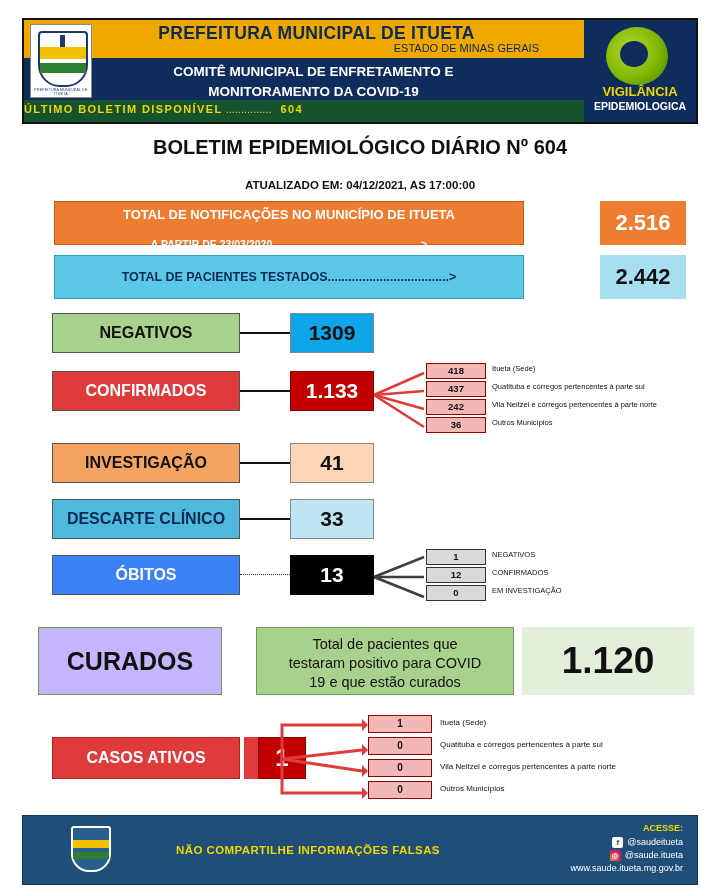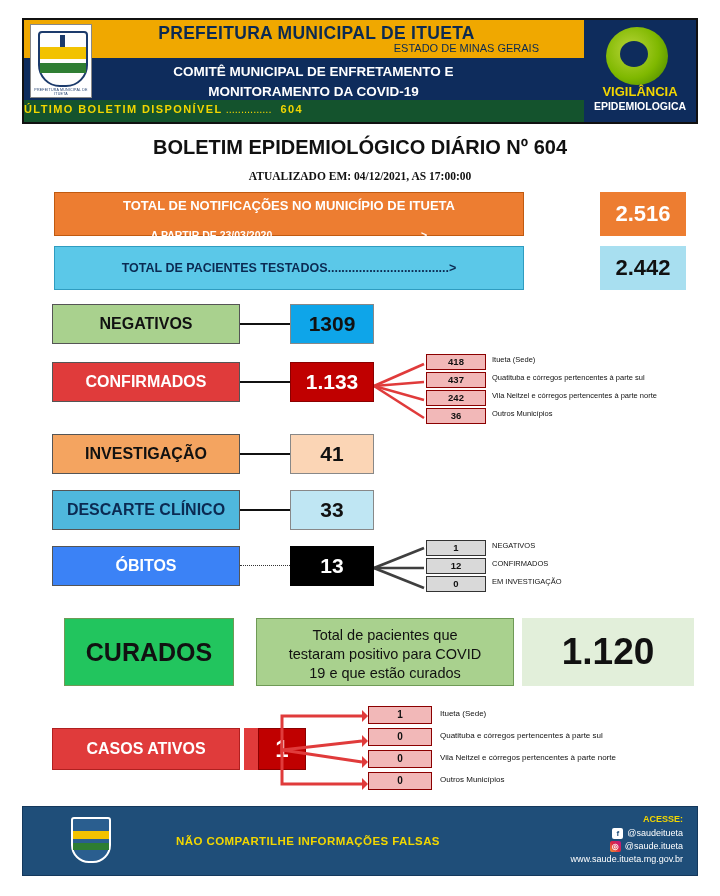--- a/index.html
+++ b/index.html
@@ -178,22 +178,21 @@
     text-align: center;
     font-size: 20px;
     font-weight: bold;
     color: #111;
   }
   .bulletin-date {
     text-align: center;
     font-size: 11.5px;
     font-weight: bold;
     color: #111;
-    margin-top: 11px;
-    font-family: Liberation Serif, serif;
+    margin-top: 20px;
   }
 
   
   .wide-row {
     position: relative;
     margin-top: 10px;
     height: 44px;
   }
   .wide-box {
     position: absolute;
@@ -347,23 +346,23 @@
   }
 
   
   .curados-row {
     position: relative;
     margin-top: 14px;
     height: 72px;
   }
   .curados-label {
     position: absolute;
-    left: 42px; top: 0;
-    width: 170px; height: 68px;
-    background: #22c55e;
+    left: 16px; top: 0;
+    width: 184px; height: 68px;
+    background: #c4b5fd;
     border: 1px solid #6f9a56;
     box-sizing: border-box;
     text-align: center;
     line-height: 66px;
     font-size: 25px;
     font-weight: bold;
     color: #111;
   }
   .curados-desc {
     position: absolute;

